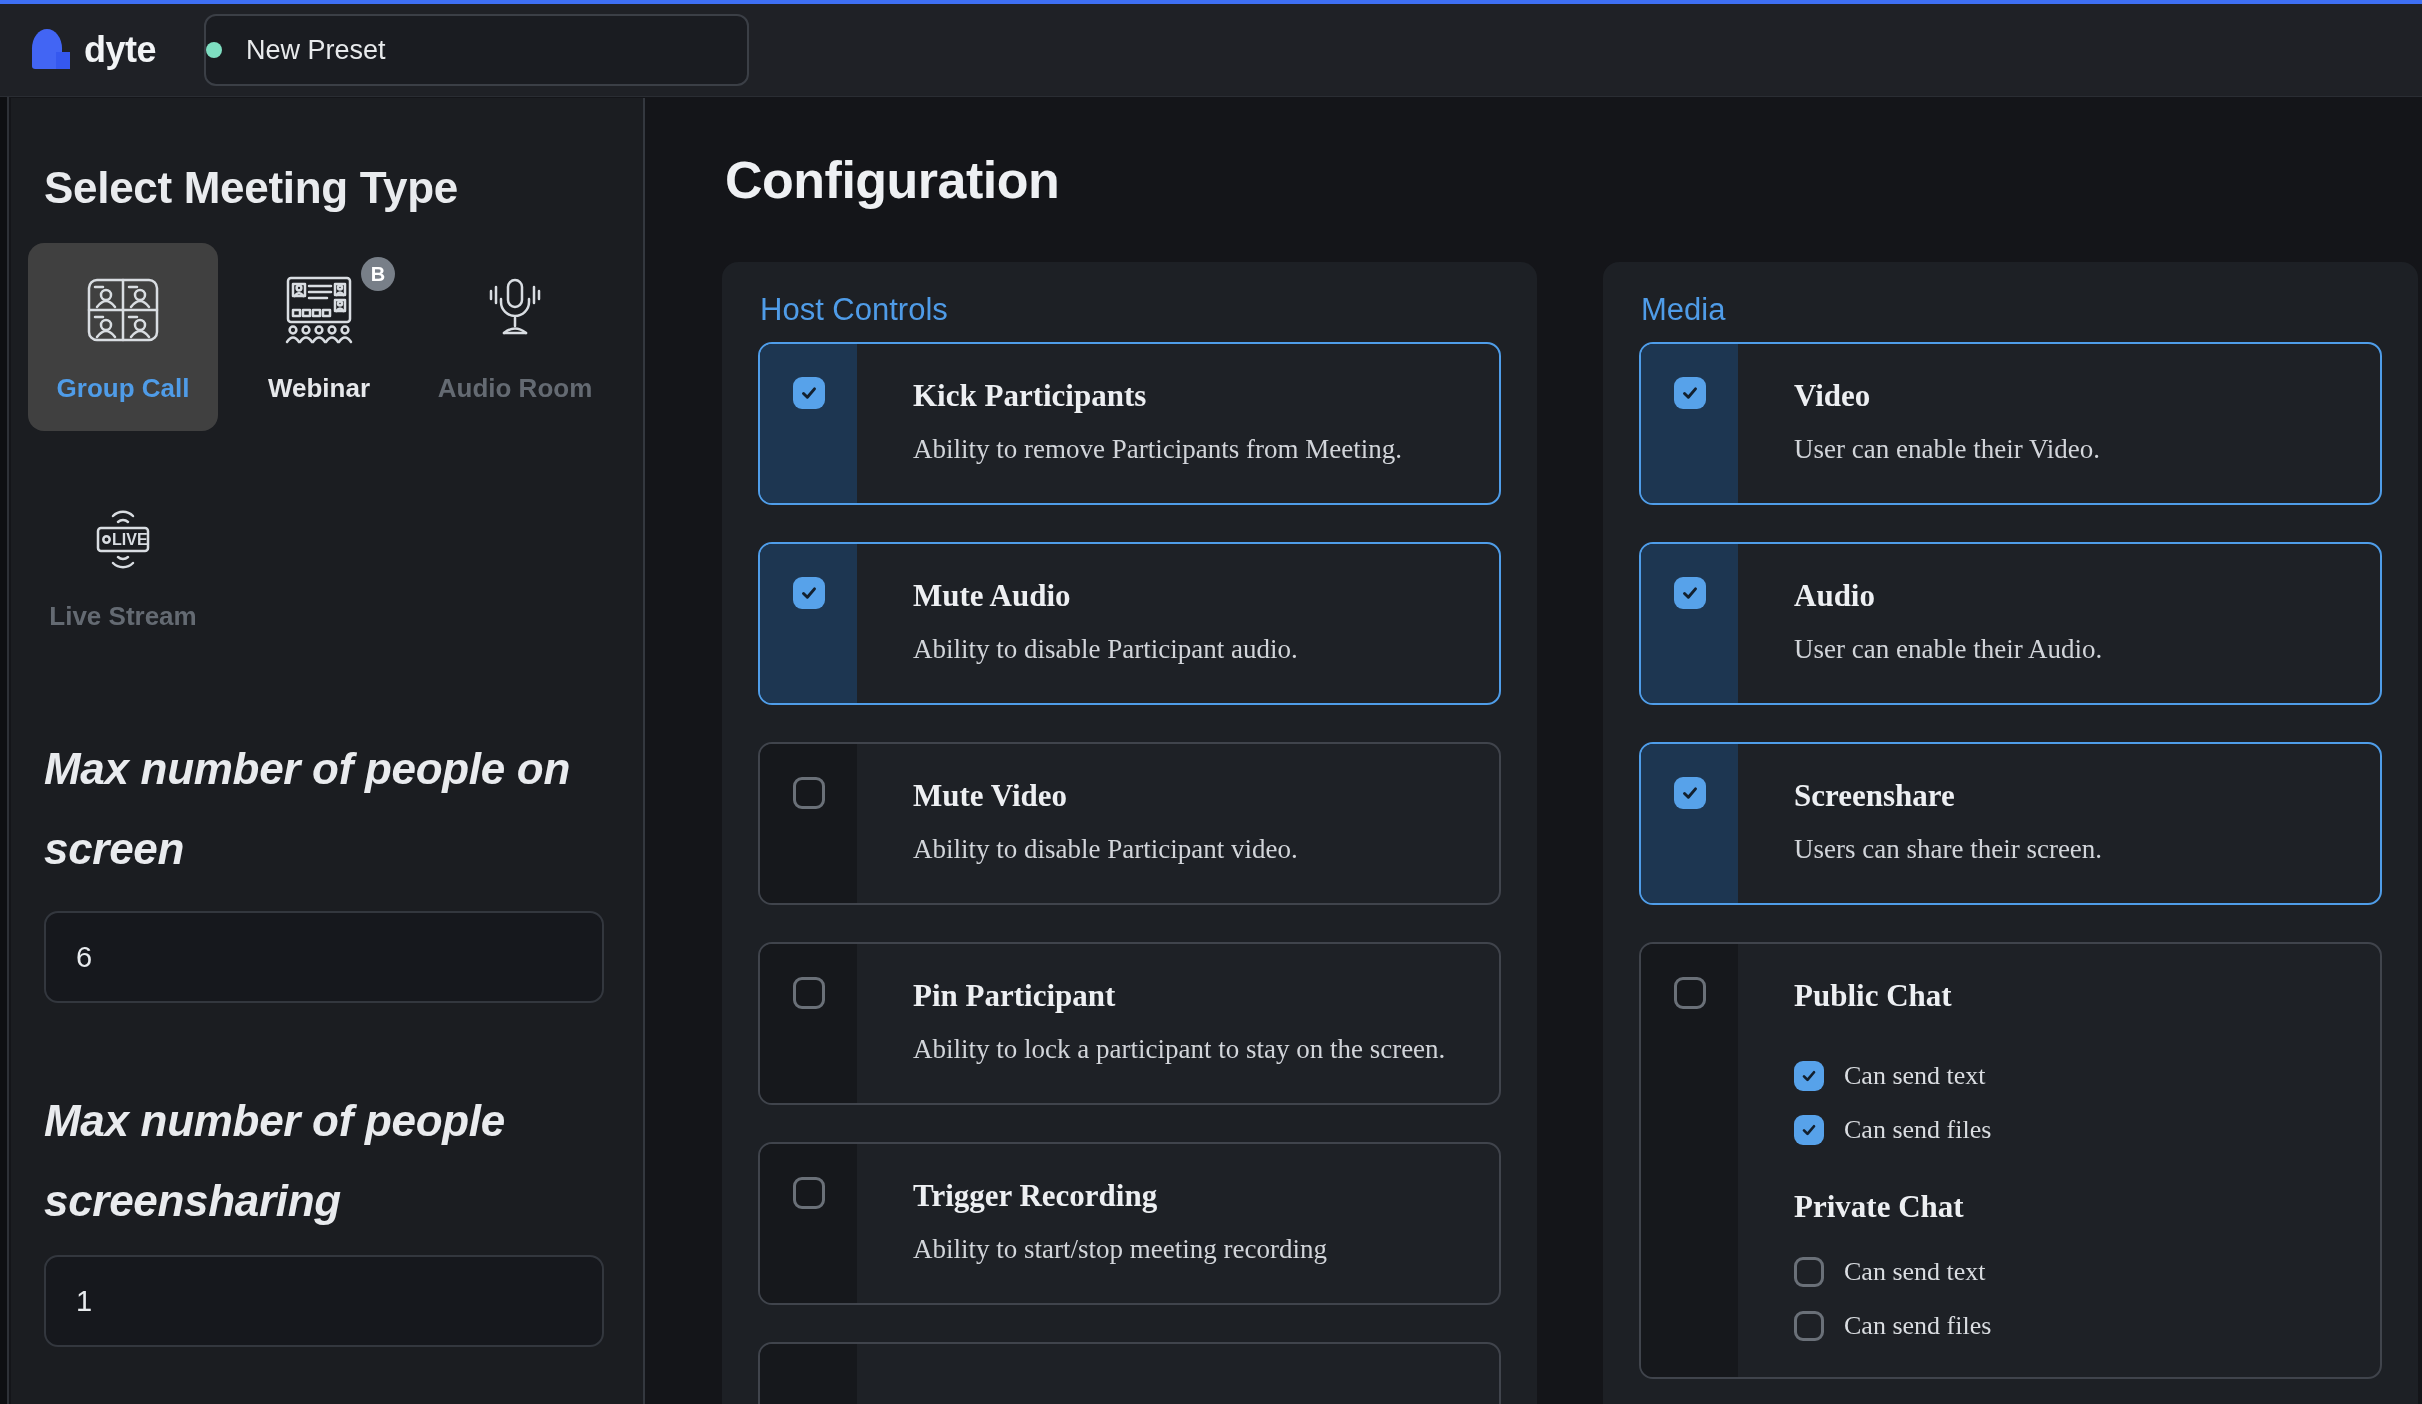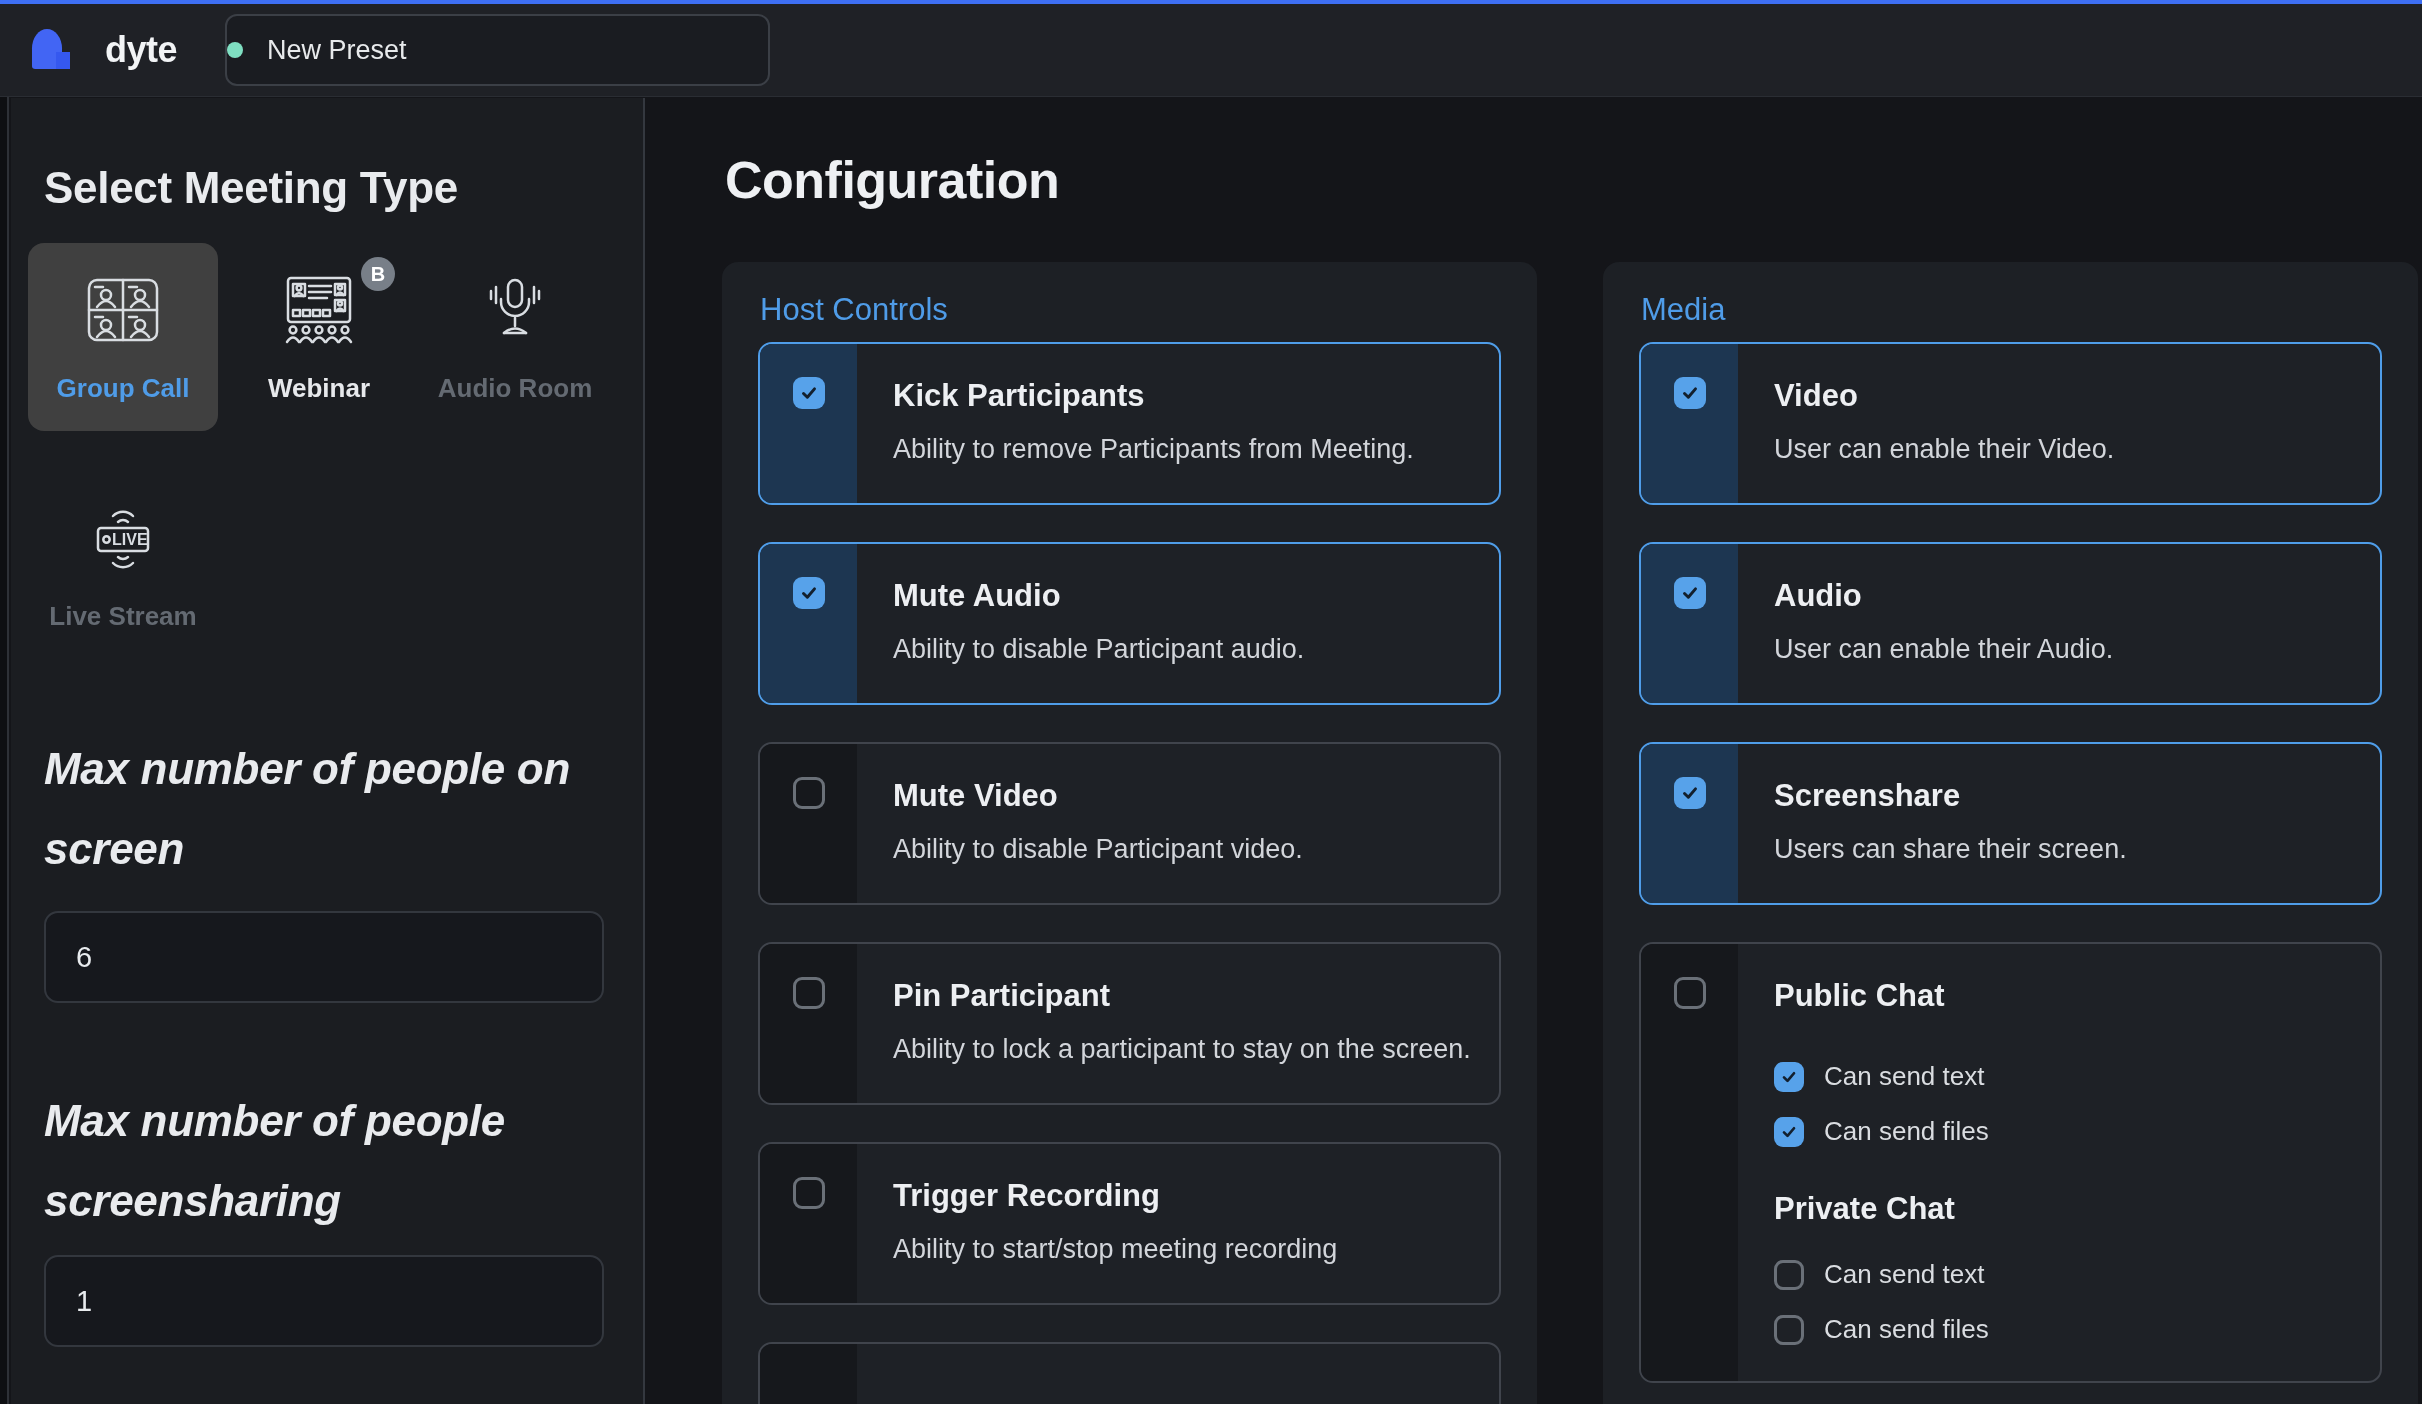--- a/index.html
+++ b/index.html
@@ -9,21 +9,21 @@
     background:#141519; color:#e8ebee;
     position:relative;
   }
   
   .top-accent { position:absolute; left:0; top:0; right:0; height:4px; background:#3e6ff4; z-index:20; }
   .topbar {
     position:absolute; left:0; top:4px; right:0; height:93px;
     background:#1f2126; border-bottom:1px solid #2a2d33;
     display:flex; align-items:center; z-index:10;
   }
-  .brand { display:flex; align-items:center; margin-left:30px;gap:21px; }
+  .brand { display:flex; align-items:center; margin-left:30px; }
   .logo-mark { position:relative; width:46px; height:46px; display:inline-block; }
   .logo-mark .q { position:absolute; left:2px; top:2px; width:30px; height:40px; background:#4265f4;
                   border-radius:28px 28px 0 6px / 36px 36px 0 6px; }
   .logo-mark .sq { position:absolute; left:26px; top:25px; width:14px; height:17px; background:#3558ef; }
   .brand-text { font-size:36px; font-weight:700; color:#f2f4f6; margin-left:8px; letter-spacing:-0.5px; }
   .preset-box {
     margin-left:48px; width:545px; height:72px;
     background:#1a1c21; border:2px solid #3b3f46; border-radius:12px;
     display:flex; align-items:center; cursor:pointer;
   }
@@ -76,21 +76,21 @@
           overflow:hidden; min-height:163px; margin-top:37px; cursor:pointer; }
   .card:first-of-type { margin-top:0; }
   .card.checked { border-color:#4f9de9; }
   .strip { flex:0 0 97px; background:#16181c; display:flex; justify-content:center; }
   .card.checked .strip { background:#1d3651; }
   .cb { width:32px; height:32px; border-radius:9px; margin-top:33px; flex:0 0 auto;
         display:flex; align-items:center; justify-content:center; cursor:pointer; }
   .cb.on { background:#57a2ea; }
   .cb.off { background:transparent; border:3px solid #6a7078; }
   .cb svg { width:22px; height:22px; display:block; }
-  .card-body { padding:33px 24px 30px 36px; flex:1; }
+  .card-body { padding:33px 24px 30px 56px; flex:1;font-family:Liberation Serif, serif; }
   .card-title { font-size:31px; line-height:38px; font-weight:700; color:#edeff2; }
   .card-desc { font-size:27px; line-height:46px; color:#d2d5da; margin-top:11px; }
 
   .sub-row { display:flex; align-items:center; margin-top:24px; }
   .sub-row.gap-lg { margin-top:46px; }
   .sub-row.gap-md { margin-top:32px; }
   .sub-cb { width:30px; height:30px; border-radius:9px; margin-right:20px; flex:0 0 auto;
             display:flex; align-items:center; justify-content:center; cursor:pointer; }
   .sub-cb.on { background:#57a2ea; }
   .sub-cb.off { background:transparent; border:3px solid #6a7078; }

